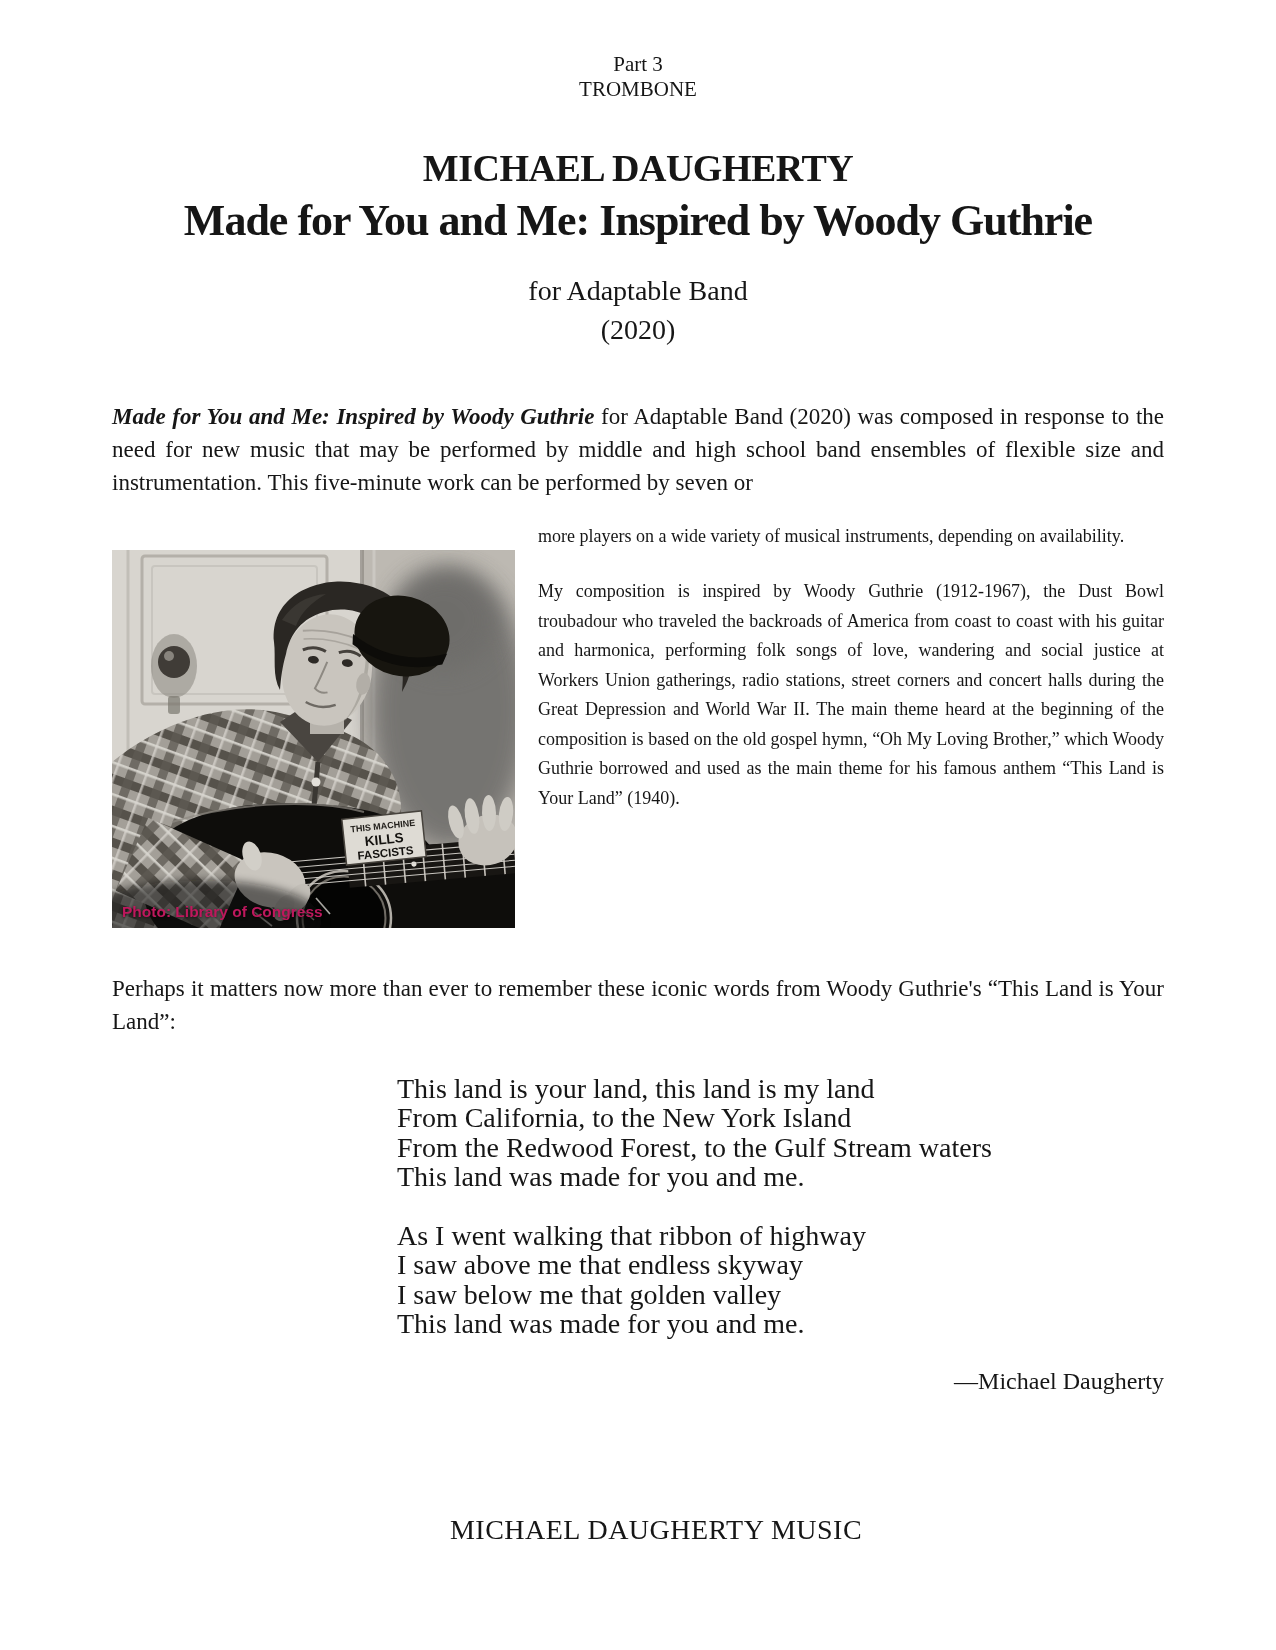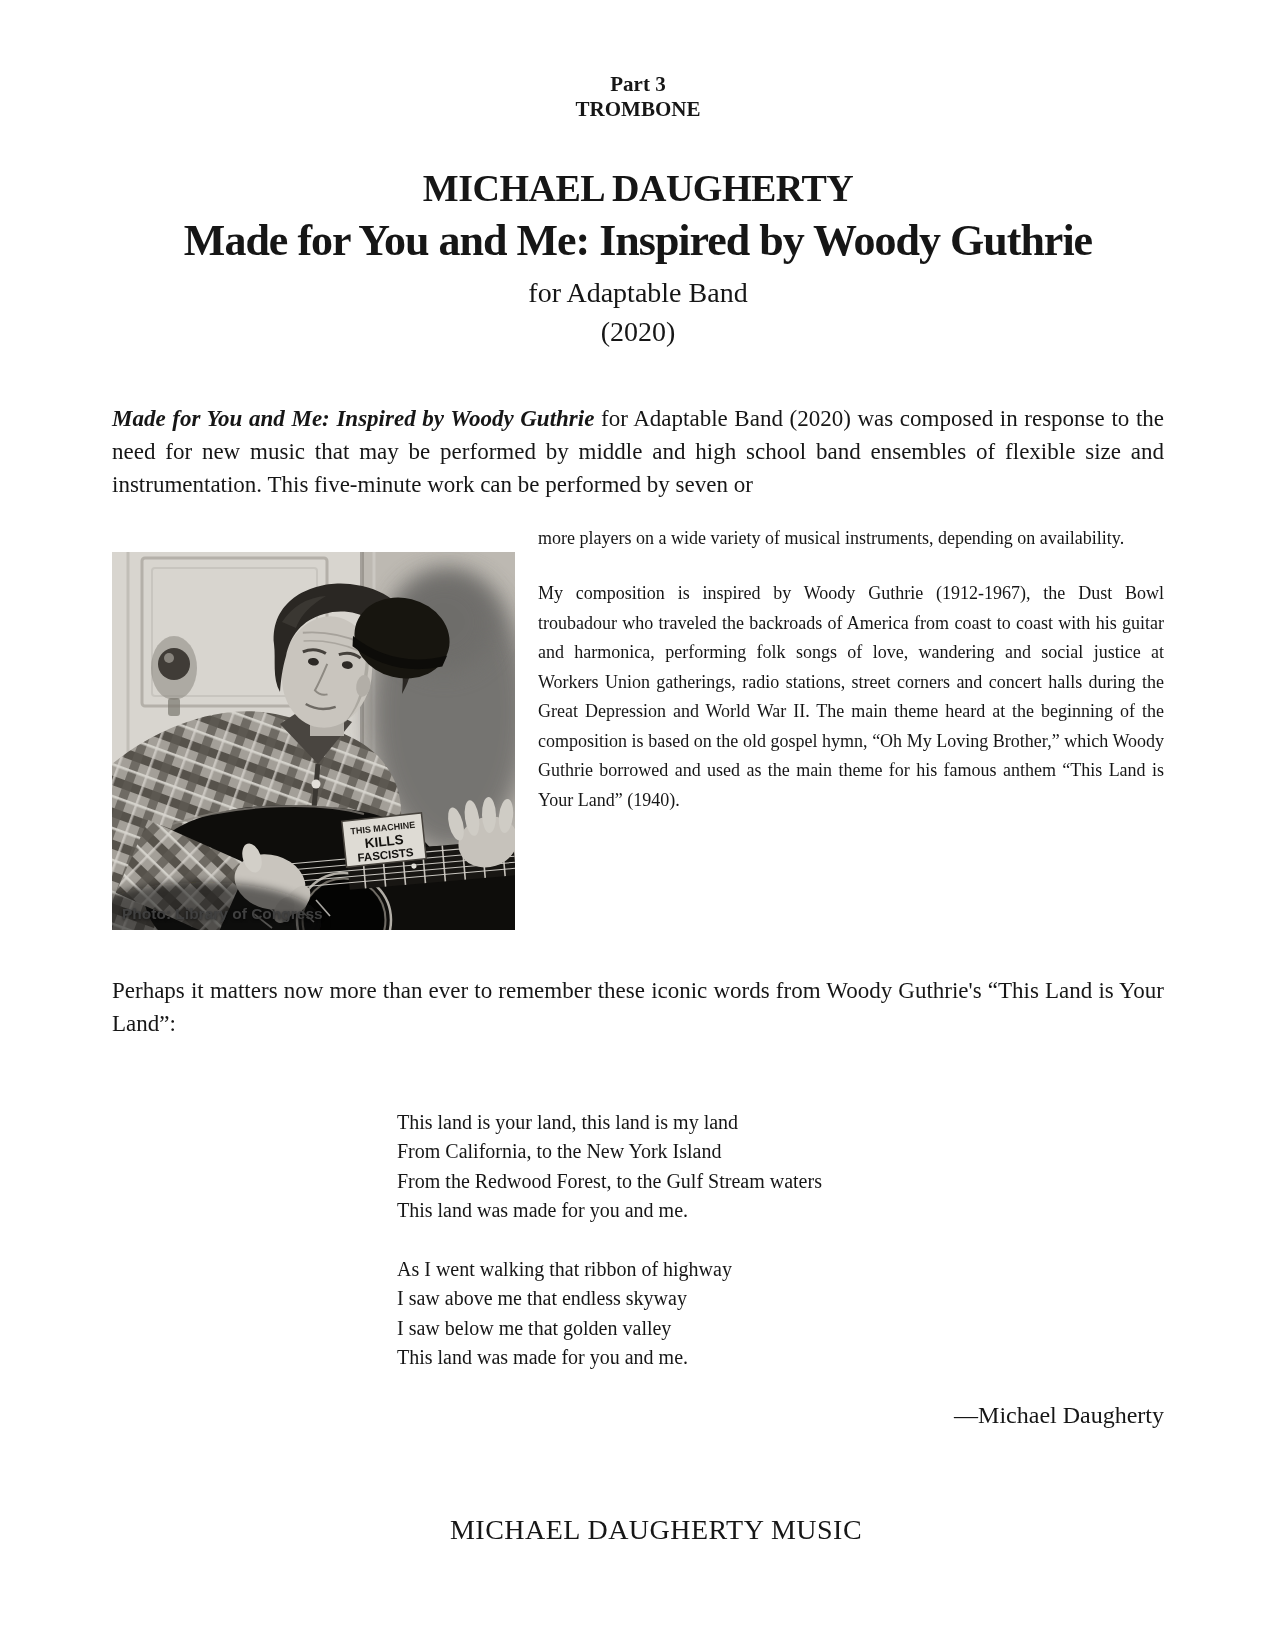--- a/index.html
+++ b/index.html
@@ -8,51 +8,51 @@
     width:1276px;height:1650px;
     margin:0 auto;
     background:#ffffff;
     color:#161616;
     font-family:"Liberation Serif", serif;
     overflow:hidden;
   }
   .content{margin:0 112px;width:1052px;}
 
   
-  .part-header{padding-top:72px;text-align:center;font-weight:bold;font-size:21px;line-height:25px;}
+  .part-header{padding-top:52px;text-align:center;font-weight:normal;font-size:21px;line-height:25px;}
 
   
   .title-block{margin-top:46px;text-align:center;}
   .composer{font-size:38px;font-weight:bold;letter-spacing:-0.5px;line-height:1.1;}
   .work-title{font-size:44px;font-weight:bold;letter-spacing:-1px;line-height:1.05;margin-top:8px;white-space:nowrap;}
-  .subtitle{font-size:28px;margin-top:14px;line-height:1.1;}
+  .subtitle{font-size:28px;margin-top:32px;line-height:1.1;}
   .year{font-size:28px;margin-top:8px;line-height:1.1;}
 
   
   .p1{margin-top:54px;font-size:23px;line-height:33px;text-align:justify;}
   .lead{font-weight:bold;font-style:italic;}
 
   .media-row{display:flex;gap:23px;margin-top:0;}
   .photo-col{width:403px;flex:none;padding-top:28px;}
   .photo-frame{position:relative;width:403px;height:378px;overflow:hidden;background:#d7d4ce;}
   .photo-frame svg{display:block;}
   .photo-caption{
     position:absolute;left:10px;bottom:7px;
     font-family:"Liberation Sans", sans-serif;
-    font-weight:bold;font-size:15.5px;color:#404040;
+    font-weight:bold;font-size:15.5px;color:#be185d;
     text-shadow:0 1px 3px rgba(0,0,0,0.65);
   }
   .text-col{flex:1;font-size:18px;line-height:29.5px;text-align:justify;}
   .p1-wrap{margin:0;}
   .p2{margin:26px 0 0 0;}
 
   .p3{margin-top:44px;font-size:23px;line-height:33px;text-align:justify;}
 
   
-  .lyrics{margin-top:68px;margin-left:285px;font-size:20px;line-height:29.5px;font-family:Liberation Serif, serif;}
+  .lyrics{margin-top:36px;margin-left:285px;font-size:28px;line-height:29.5px;font-family:Liberation Serif, serif;}
   .stanza{margin:0 0 29px 0;}
   .lyric-line{white-space:nowrap;}
 
   .attribution{margin-top:16px;text-align:right;font-size:24px;}
 
   .footer{
     position:absolute;left:0;right:0;top:1514px;
     text-align:center;font-size:28px;letter-spacing:0.5px;padding-left:36px;
   }
 </style>

